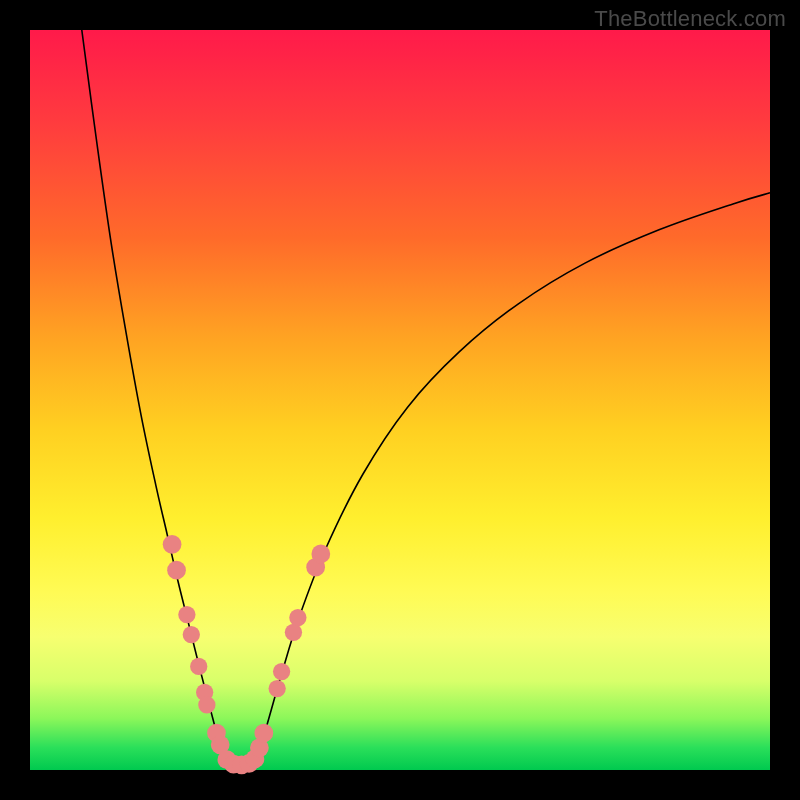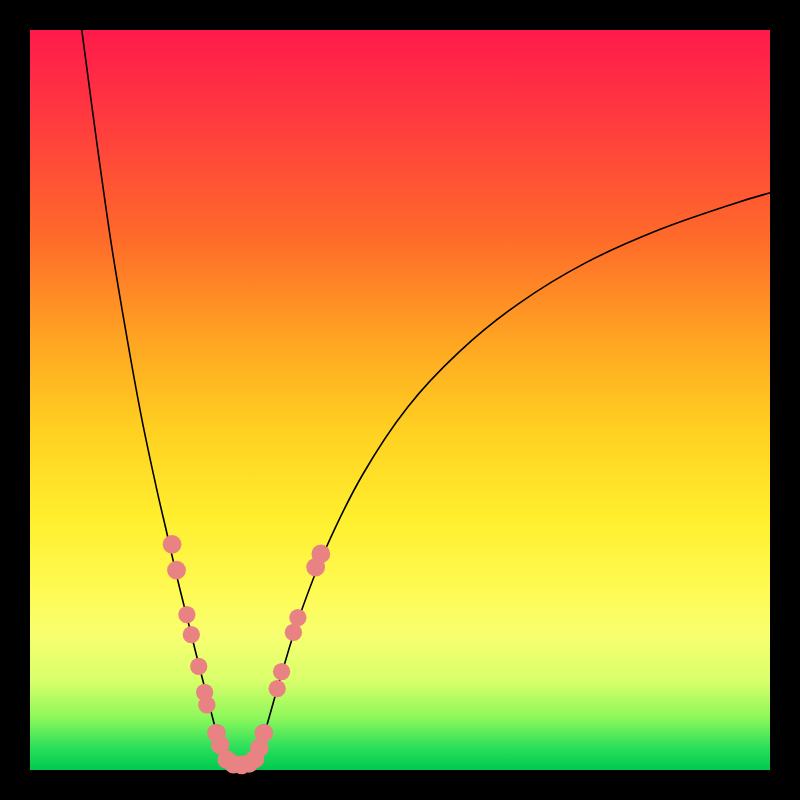--- a/index.html
+++ b/index.html
@@ -63,20 +63,21 @@
   .dot {
     fill: #e98282;
     stroke: none;
   }
 </style>
 </head>
 <body>
 
 <div class="frame">
 
+  <div class="credit">TheBottleneck.com</div>
 
   <div class="plot">
     <svg class="curve" viewBox="0 0 740 740">
       <path id="curvePath" class="curve-path" d="M 51.80 0.00 C 54.46 19.98, 61.27 72.37, 66.60 111.00 C 71.93 149.63, 76.07 179.97, 81.40 214.60 C 86.73 249.23, 90.87 272.76, 96.20 303.40 C 101.53 334.04, 105.67 357.49, 111.00 384.80 C 116.33 412.11, 121.14 433.79, 125.80 455.10 C 130.46 476.41, 132.90 485.88, 136.90 503.20 C 140.90 520.52, 144.00 534.65, 148.00 551.30 C 152.00 567.95, 155.10 579.72, 159.10 595.70 C 163.10 611.68, 166.47 625.45, 170.20 640.10 C 173.93 654.75, 176.49 664.45, 179.82 677.10 C 183.15 689.75, 185.77 700.41, 188.70 710.40 C 191.63 720.39, 193.44 727.54, 196.10 732.60 C 198.76 737.66, 200.84 737.45, 203.50 738.52 C 206.16 739.59, 208.24 738.52, 210.90 738.52 C 213.56 738.52, 215.64 739.59, 218.30 738.52 C 220.96 737.45, 222.37 740.33, 225.70 732.60 C 229.03 724.87, 232.14 711.58, 236.80 695.60 C 241.46 679.62, 245.61 663.78, 251.60 643.80 C 257.59 623.82, 262.11 607.24, 270.10 584.60 C 278.09 561.96, 284.68 543.31, 296.00 518.00 C 307.32 492.69, 318.35 469.31, 333.00 444.00 C 347.65 418.69, 360.08 399.38, 377.40 377.40 C 394.72 355.42, 409.22 340.55, 429.20 321.90 C 449.18 303.25, 465.76 289.78, 488.40 273.80 C 511.04 257.82, 529.69 246.42, 555.00 233.10 C 580.31 219.78, 602.36 210.46, 629.00 199.80 C 655.64 189.14, 683.02 180.56, 703.00 173.90 C 722.98 167.24, 733.34 164.80, 740.00 162.80"></path>
       <g id="dots">
           <circle class="dot" cx="142.08" cy="514.30" r="9.36"></circle>
           <circle class="dot" cx="146.52" cy="540.20" r="9.36"></circle>
           <circle class="dot" cx="156.88" cy="584.60" r="8.64"></circle>
           <circle class="dot" cx="161.32" cy="604.58" r="8.64"></circle>
           <circle class="dot" cx="168.72" cy="636.40" r="8.64"></circle>

